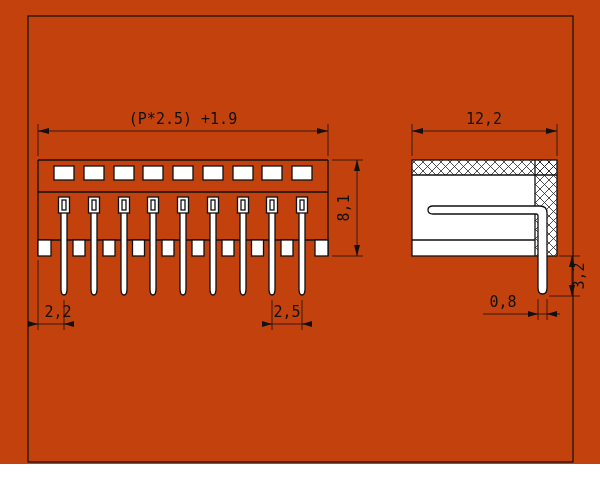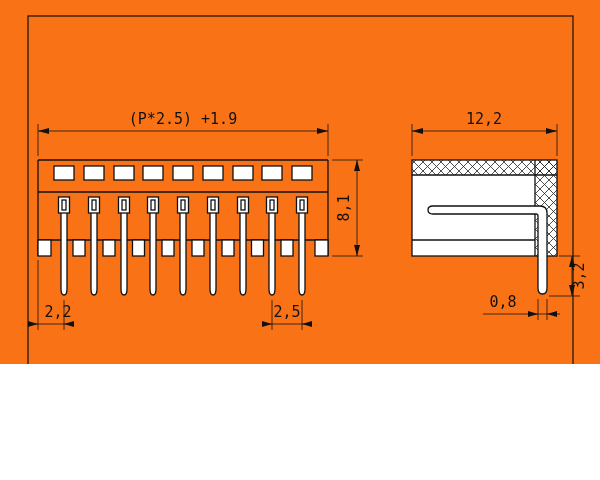--- a/index.html
+++ b/index.html
@@ -1,16 +1,16 @@
 <!DOCTYPE html>
 <html><head>
 <meta charset="utf-8">
 <style>
   html,body{margin:0;padding:0;background:#ffffff;}
-  .page{position:relative;width:600px;height:364px;background:#f97316;overflow:hidden;
+  .page{position:relative;width:600px;height:464px;background:#c2410c;overflow:hidden;
         font-family:"DejaVu Sans Mono", monospace;text-decoration:underline;}
   svg{display:block;}
   .obj{stroke:#111;stroke-width:1.3;fill:none;}
   .objf{stroke:#111;stroke-width:1.3;fill:#ffffff;}
   .dim{stroke:#111;stroke-width:0.8;fill:none;}
   .arr{fill:#111;stroke:none;}
   .dimtext{font-family:"DejaVu Sans Mono", monospace;font-size:15px;fill:#111;}
 </style>
 </head>
 <body>

